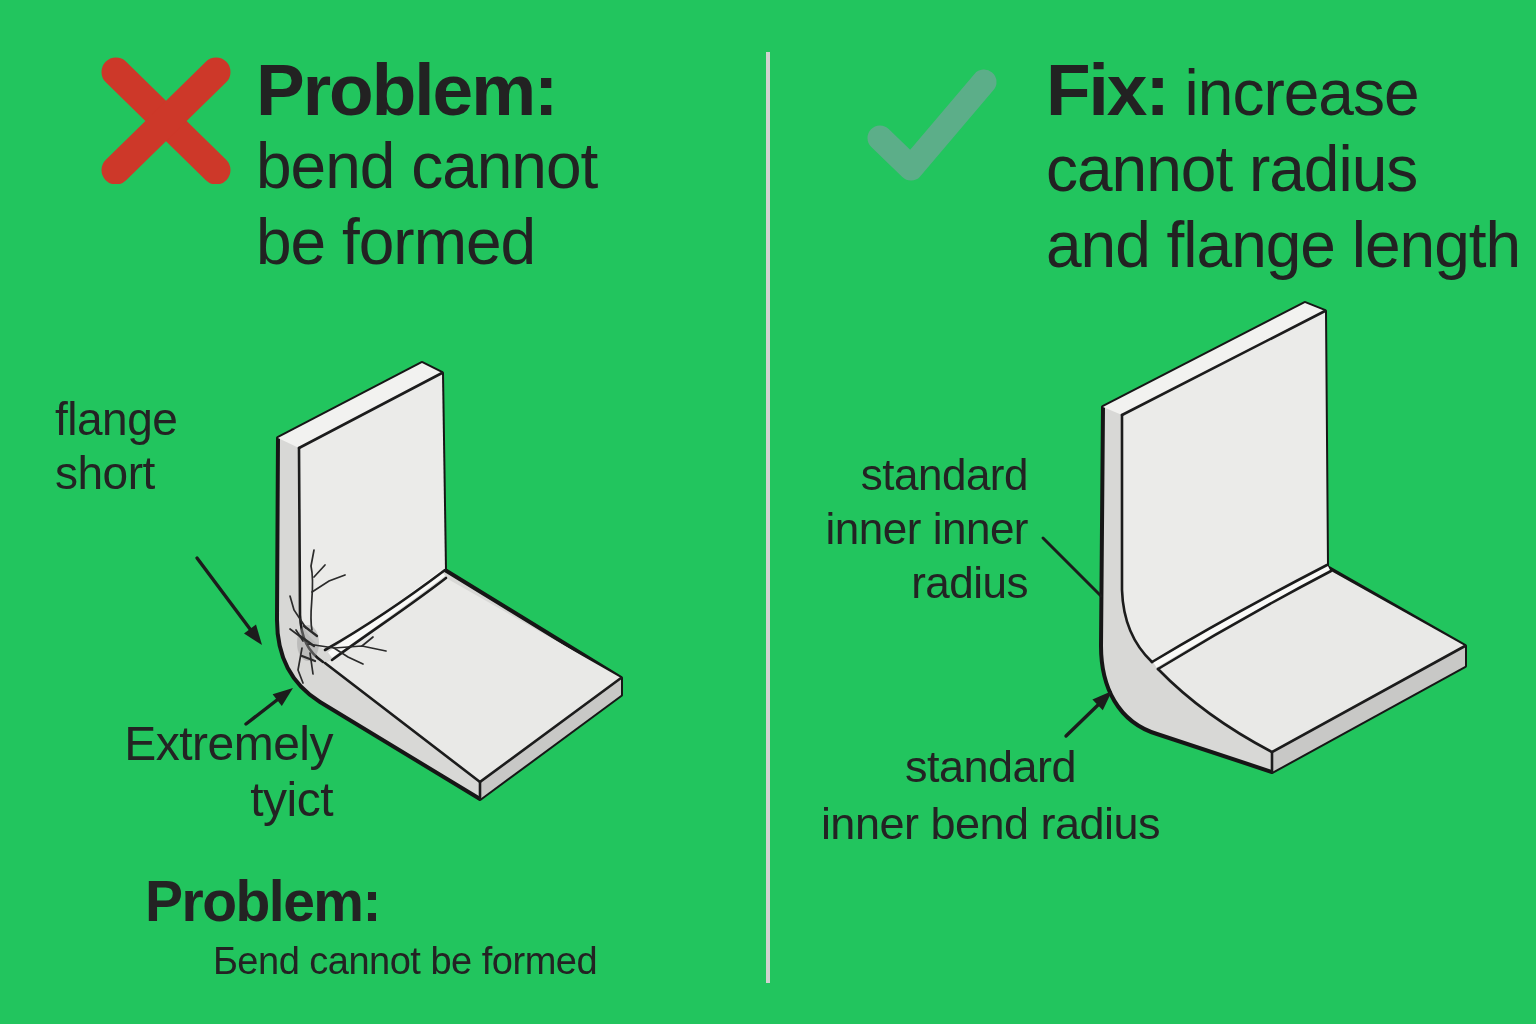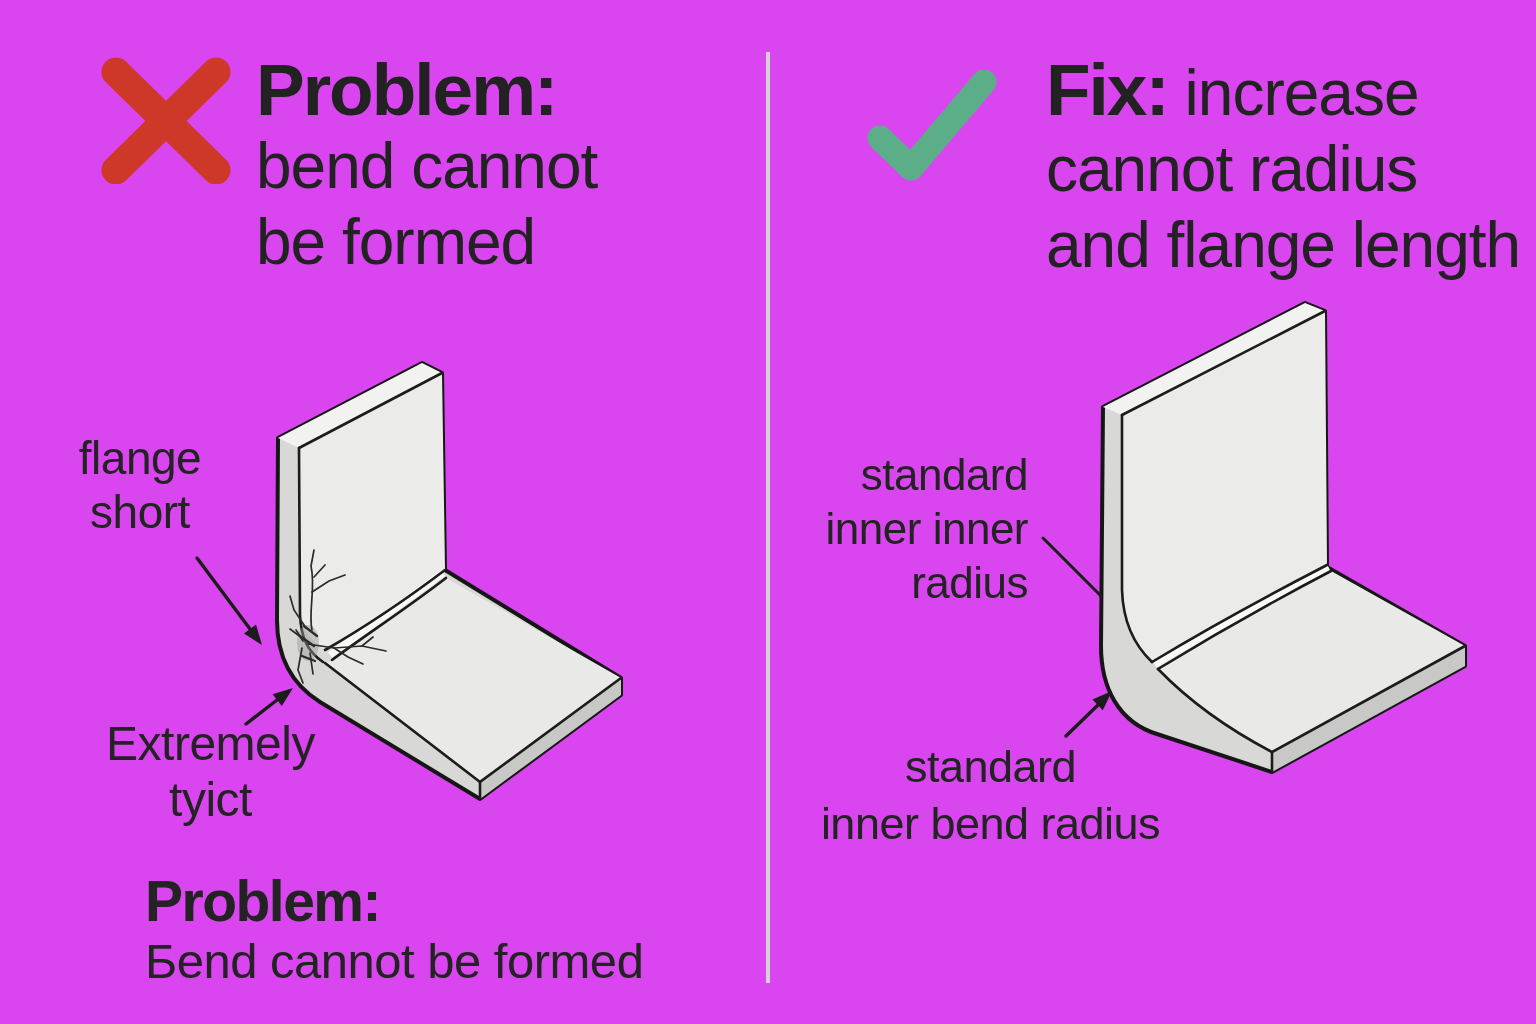--- a/index.html
+++ b/index.html
@@ -1,35 +1,35 @@
 <!DOCTYPE html>
 <html><head>
 <meta charset="utf-8">
 <style>
   html,body{margin:0;padding:0;}
   .canvas{
     position:relative;width:1536px;height:1024px;overflow:hidden;
-    background:#d946ef;
+    background:#22c55e;
     font-family:"Liberation Sans","DejaVu Sans",sans-serif;
     color:#1f1f1f;
   }
   .divider{position:absolute;left:766px;top:52px;width:4px;height:931px;background:#d2d2d0;}
   .fig{position:absolute;}
   
   .headline{position:absolute;letter-spacing:-1px;line-height:76px;font-size:64px;color:#222;}
   .headline .hl-bold{font-weight:700;font-size:73px;letter-spacing:-2px;}
   .left-headline{left:256px;top:52px;width:470px;}
   .right-headline{left:1022px;top:52px;width:500px;margin-left:24px;}
   
   .lbl{position:absolute;color:#232323;letter-spacing:-0.5px;}
-  .flange-label{left:55px;top:392px;width:170px;font-size:46px;line-height:54px;text-align:center;margin-top:39px;}
-  .tyict-label{left:88px;top:716px;width:245px;font-size:48px;line-height:56px;text-align:center;}
+  .flange-label{left:55px;top:392px;width:170px;font-size:46px;line-height:54px;text-align:left;}
+  .tyict-label{left:88px;top:716px;width:245px;font-size:48px;line-height:56px;text-align:right;}
   .left-caption{left:145px;top:870px;width:520px;text-align:left;}
   .left-caption .cap-bold{font-size:57px;font-weight:700;letter-spacing:-1.5px;line-height:62px;}
-  .left-caption .cap-text{font-size:49px;line-height:58px;letter-spacing:-0.5px;}
+  .left-caption .cap-text{font-size:38px;line-height:58px;letter-spacing:-0.5px;text-align:center;}
   .upper-right-label{left:808px;top:448px;width:220px;font-size:44px;line-height:54px;text-align:right;}
   .lower-right-label{left:793px;top:738px;width:395px;font-size:45px;line-height:57px;text-align:center;}
   svg{display:block;}
 </style>
 </head>
 <body>
 
 <div class="canvas">
 
   <div class="divider"></div>

